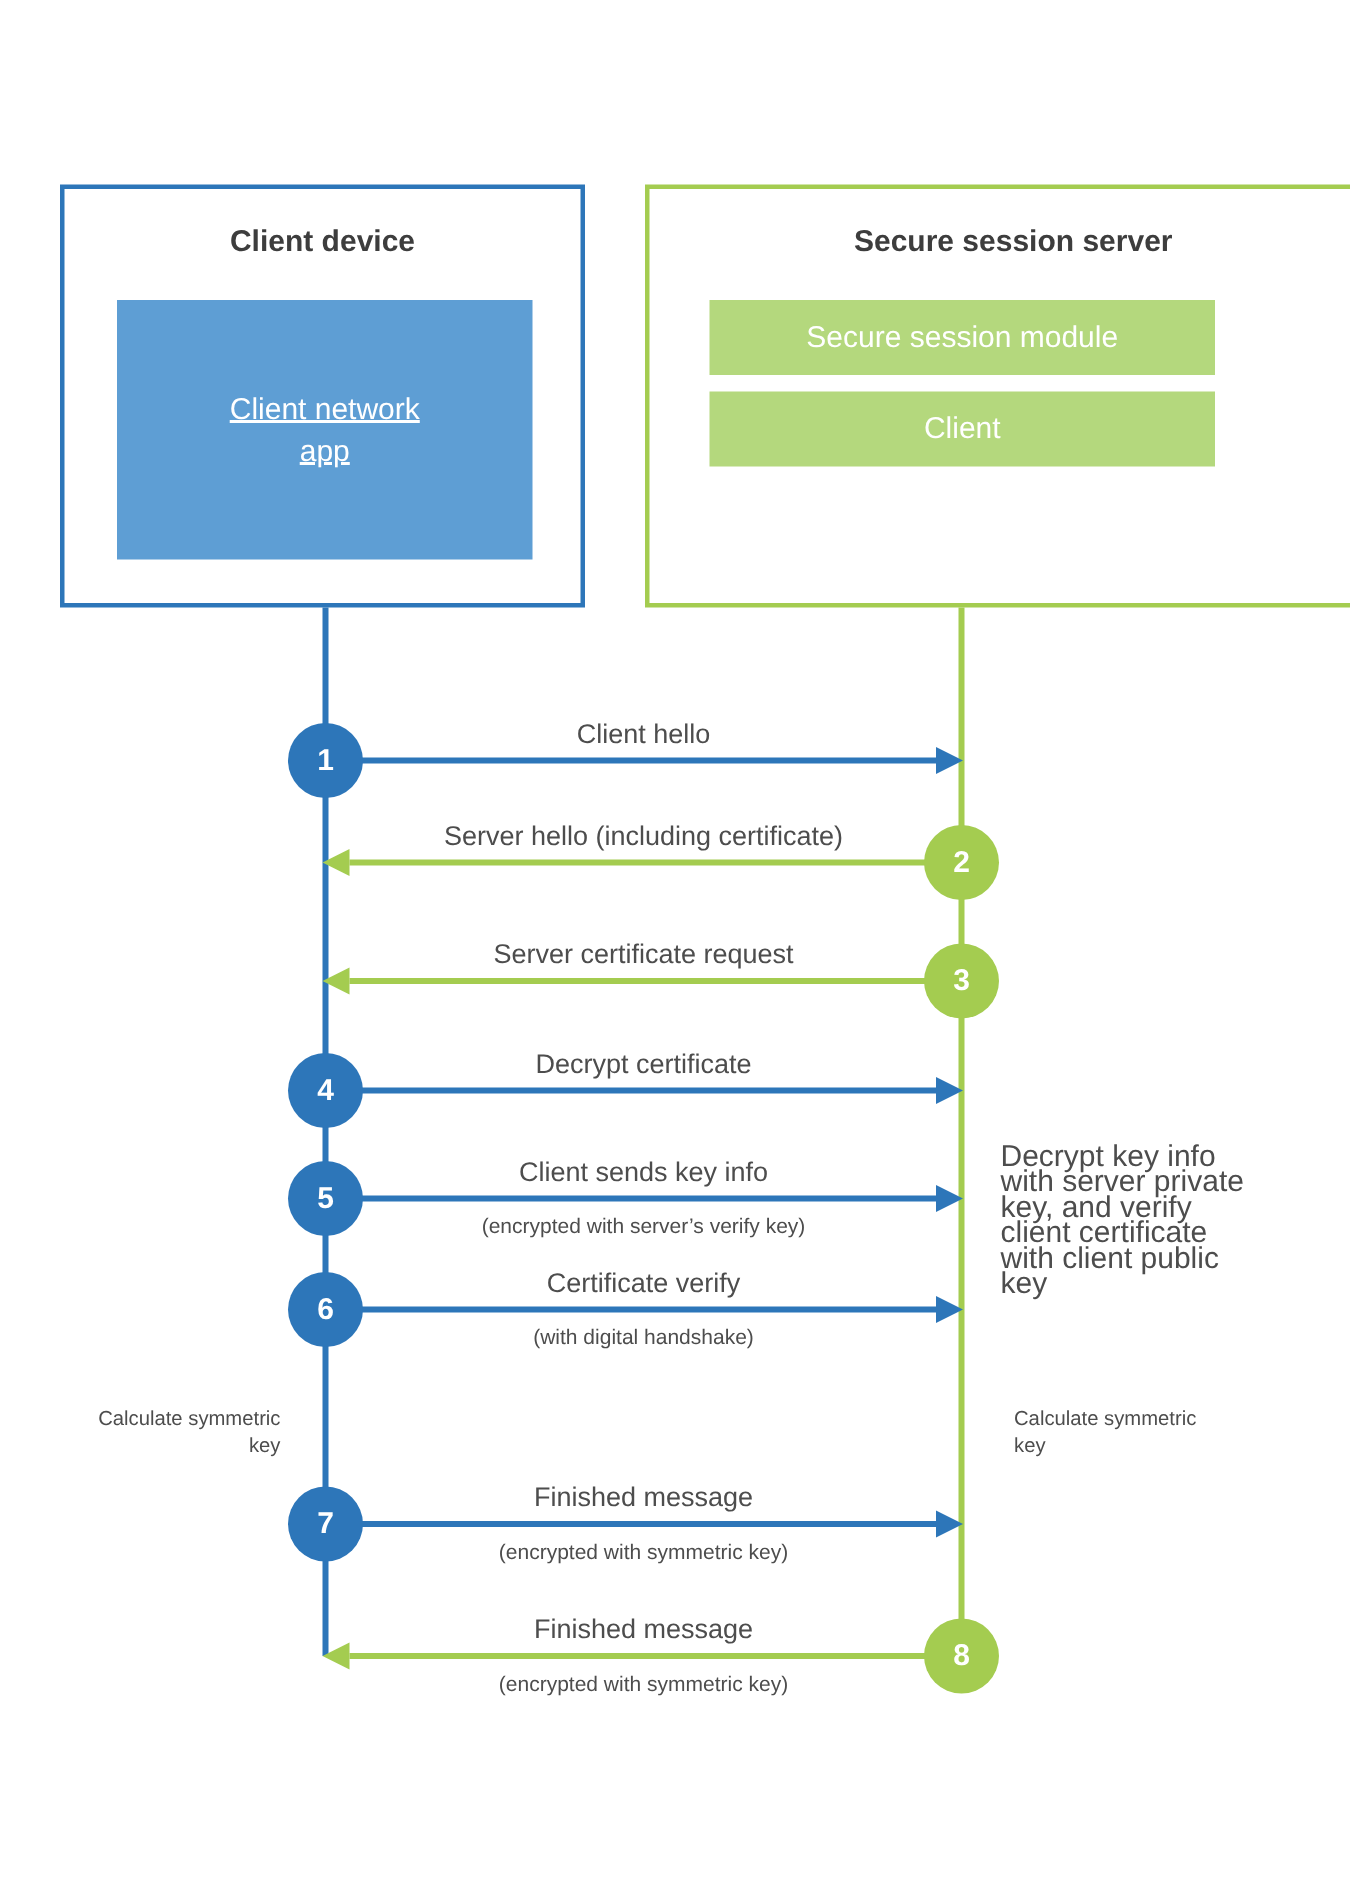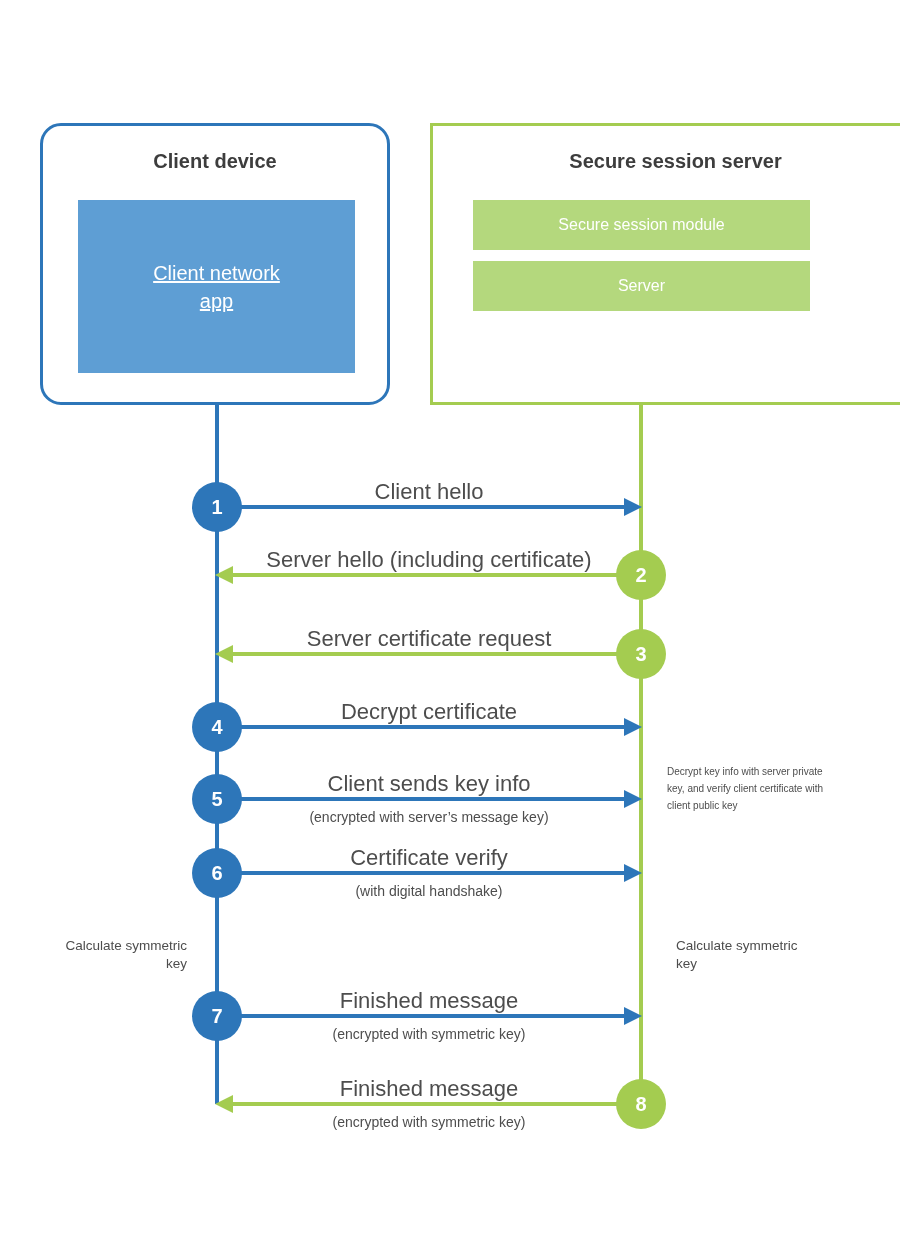--- a/index.html
+++ b/index.html
@@ -15,47 +15,47 @@
   .canvas{
     position:relative;width:900px;height:1256px;background:#ffffff;
     font-family:"Liberation Sans",sans-serif;overflow:hidden;
   }
   .title{
     position:absolute;left:37px;top:28px;font-size:27px;font-weight:300;
     color:var(--title-gray);letter-spacing:.2px;
   }
   
   .entity-box{position:absolute;box-sizing:border-box;background:#fff;border:3px solid;}
-  .client-box{left:40px;top:123px;width:350px;height:282px;border-color:var(--blue);border-radius:21px;}
+  .client-box{left:40px;top:123px;width:350px;height:282px;border-color:var(--blue);}
   .server-box{left:430px;top:123px;width:491px;height:282px;border-color:var(--green);}
   .entity-heading{
     position:absolute;left:0;top:24px;width:100%;text-align:center;
     font-size:20px;font-weight:700;color:var(--text-dark);
   }
   .app-box{
     position:absolute;left:35px;top:74px;width:277px;height:173px;
     background:var(--blue-fill);display:flex;align-items:center;justify-content:center;
   }
   .app-box .app-label{
     width:160px;text-align:center;color:#fff;font-size:20px;line-height:28px;text-decoration:underline;
   }
   .module-bar{
     position:absolute;left:40px;width:337px;height:50px;background:var(--green-fill);
-    color:#fff;font-size:16px;text-align:center;line-height:50px;
+    color:#fff;font-size:20px;text-align:center;line-height:50px;
   }
   .bar-0{top:74px;} .bar-1{top:135px;} .bar-2{top:197px;}
   
   .vline{position:absolute;width:4px;}
   .vline-blue{left:215px;top:405px;height:699px;background:var(--blue);}
   .vline-green{left:639px;top:405px;height:700px;background:var(--green);}
   
   .msg{position:absolute;left:0;width:900px;height:0;}
   .msg .label{
     position:absolute;left:217px;width:424px;top:-28px;text-align:center;
-    font-size:22px;color:var(--text-mid);
+    font-size:18px;color:var(--text-mid);
   }
   .msg .sub{
     position:absolute;left:217px;width:424px;top:10px;text-align:center;
     font-size:14px;color:var(--text-mid);
   }
   .msg .arrow-line{position:absolute;top:-2px;height:4px;}
   .msg .arrow-head{position:absolute;top:-9px;width:0;height:0;
     border-top:9px solid transparent;border-bottom:9px solid transparent;}
   .to-server .arrow-line{left:240px;width:386px;background:var(--blue);}
   .to-server .arrow-head{left:624px;border-left:18px solid var(--blue);}
@@ -63,21 +63,21 @@
   .to-client .arrow-head{left:215px;border-right:18px solid var(--green);}
   .msg .num{
     position:absolute;top:-25px;width:50px;height:50px;border-radius:50%;
     display:flex;align-items:center;justify-content:center;
     color:#fff;font-size:20px;font-weight:700;
   }
   .to-server .num{left:192px;background:var(--blue);}
   .to-client .num{left:616px;background:var(--green);}
   
   .note{
-    position:absolute;font-size:10px;line-height:17px;color:var(--text-mid);
+    position:absolute;font-size:20px;line-height:17px;color:var(--text-mid);
   }
   .note-decrypt{left:667px;top:763px;width:172px;}
   .calc-left{left:62px;top:937px;width:125px;text-align:right;font-size:13.5px;line-height:17.5px;}
   .calc-right{left:676px;top:937px;width:130px;text-align:left;font-size:13.5px;line-height:17.5px;}
 </style>
 </head>
 <body>
 
 <div class="canvas">
 
@@ -85,21 +85,21 @@
   <div class="entity-box client-box">
     <div class="entity-heading">Client device</div>
     <div class="app-box">
       <div class="app-label">Client network app</div>
     </div>
   </div>
 
   <div class="entity-box server-box">
     <div class="entity-heading">Secure session server</div>
     <div class="module-bar bar-0">Secure session module</div>
-    <div class="module-bar bar-1">Server</div>
+    <div class="module-bar bar-1">Client</div>
   </div>
 
   <div class="vline vline-blue"></div>
   <div class="vline vline-green"></div>
 
   <div class="msg to-server" style="top:507px">
     <div class="label">Client hello</div>
     <div class="arrow-line"></div>
     <div class="arrow-head"></div>
     <div class="num">1</div>
@@ -124,21 +124,21 @@
     <div class="arrow-line"></div>
     <div class="arrow-head"></div>
     <div class="num">4</div>
   </div>
 
   <div class="msg to-server" style="top:799px">
     <div class="label">Client sends key info</div>
     <div class="arrow-line"></div>
     <div class="arrow-head"></div>
     <div class="num">5</div>
-    <div class="sub">(encrypted with server’s message key)</div>
+    <div class="sub">(encrypted with server’s verify key)</div>
   </div>
 
   <div class="msg to-server" style="top:873px">
     <div class="label">Certificate verify</div>
     <div class="arrow-line"></div>
     <div class="arrow-head"></div>
     <div class="num">6</div>
     <div class="sub">(with digital handshake)</div>
   </div>
 

